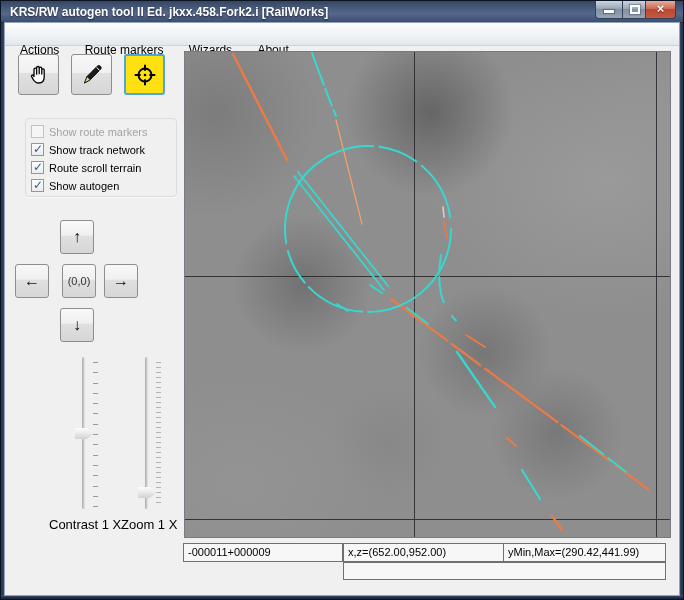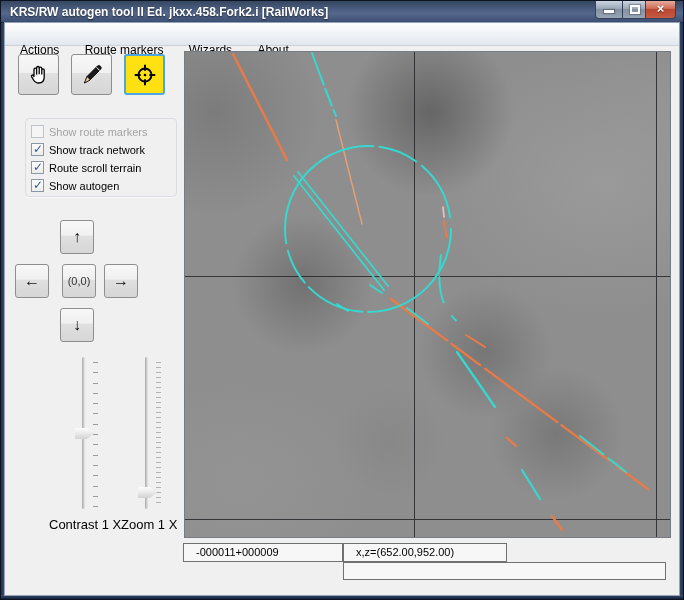--- a/index.html
+++ b/index.html
@@ -120,21 +120,21 @@
       radial-gradient(circle 150px at 30px  60px,  rgba(102,102,102,.45), transparent 70%),
       radial-gradient(circle 80px  at 205px 390px, rgba(122,122,122,.30), transparent 70%),
       radial-gradient(ellipse 250px 190px at 420px 130px, rgba(164,164,164,.55), transparent 72%),
       radial-gradient(ellipse 200px 150px at 55px  430px, rgba(153,153,153,.50), transparent 72%),
       radial-gradient(circle 130px at 480px 40px,  rgba(150,150,150,.40), transparent 70%);
   }
   .map svg{position:absolute;inset:0;}
   
   .status-cell{
     position:absolute;height:19px;border:1px solid #707070;background:#f7f7f7;
-    font-size:11px;line-height:17px;padding-left:12px;color:#000;white-space:nowrap;overflow:hidden;
+    font-size:11px;line-height:17px;padding-left:4px;color:#000;white-space:nowrap;overflow:hidden;
   }
 </style>
 </head>
 <body>
 
 <div class="window">
 
   <div class="titlebar">
     <div class="title-text">KRS/RW autogen tool II Ed. jkxx.458.Fork2.i [RailWorks]</div>
   </div>
@@ -260,16 +260,17 @@
           <path d="M272,300 L310,355" stroke-width="2.2"></path>
           <path d="M337,418 L355,447" stroke-width="2.2"></path>
           <path d="M395,384 L441,420" stroke-width="2" stroke-dasharray="30 6 30"></path>
         </g>
         <path d="M258,155 L259,165" stroke="#e9c8c4" stroke-width="1.6" stroke-linecap="round"></path>
       </svg>
     </div>
 
     <div class="status-cell" style="left:178px;top:520px;width:160px">-000011+000009</div>
     <div class="status-cell" style="left:338px;top:520px;width:164px">x,z=(652.00,952.00)</div>
+    <div class="status-cell" style="left:498px;top:520px;width:163px">yMin,Max=(290.42,441.99)</div>
     <div class="status-cell" style="left:338px;top:539px;width:323px;height:18px"></div>
 
   </div>
 </div>
 
 </body></html>

